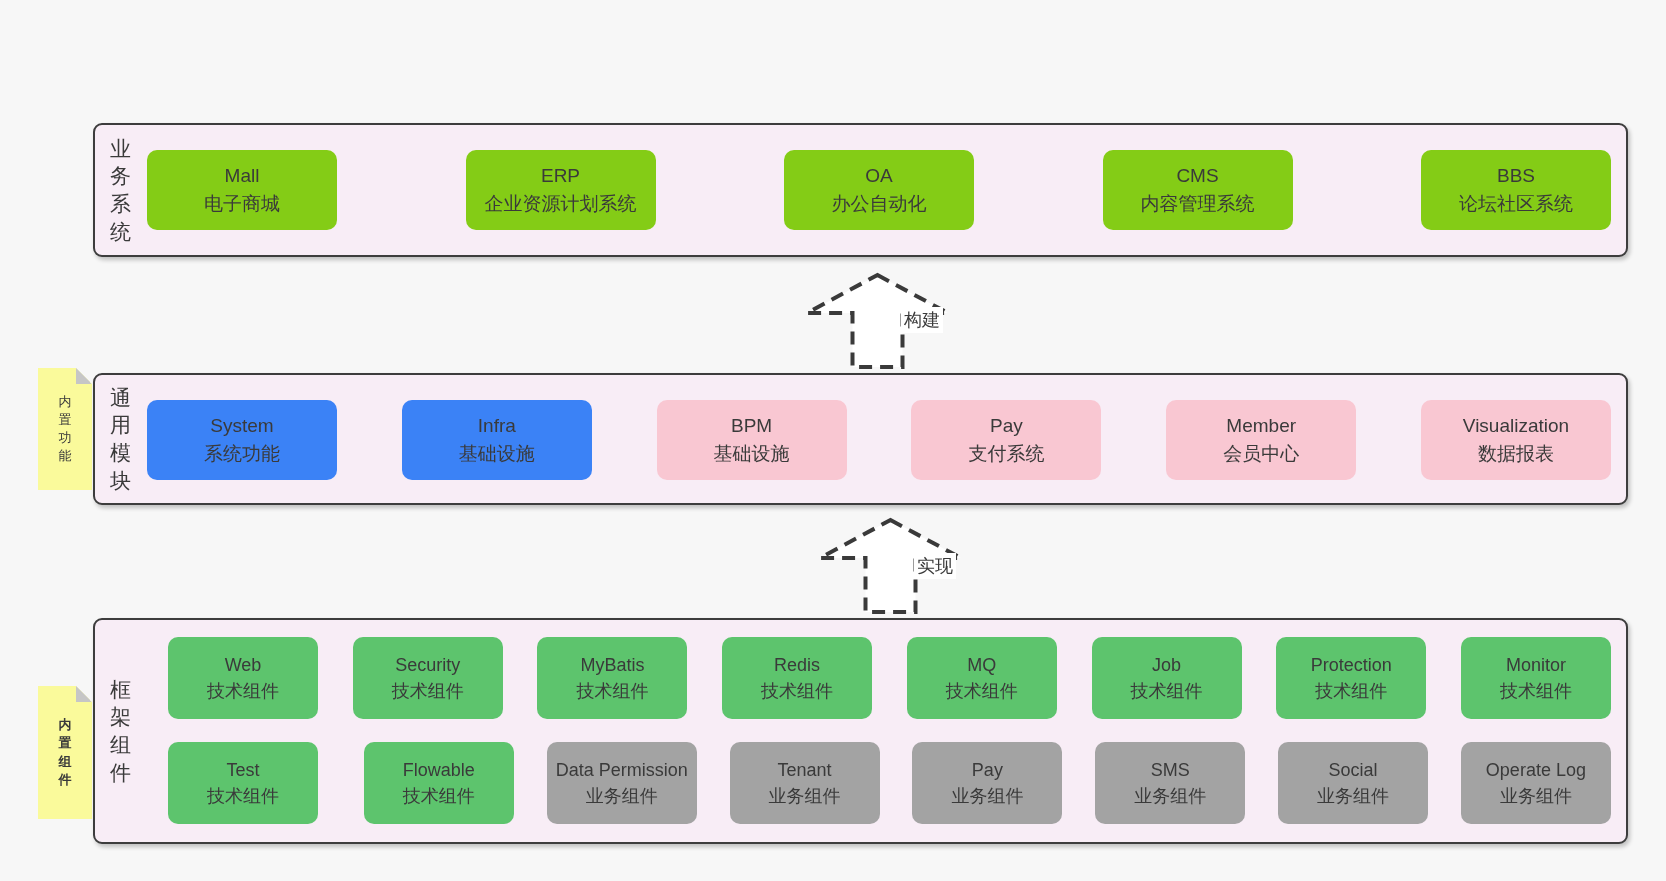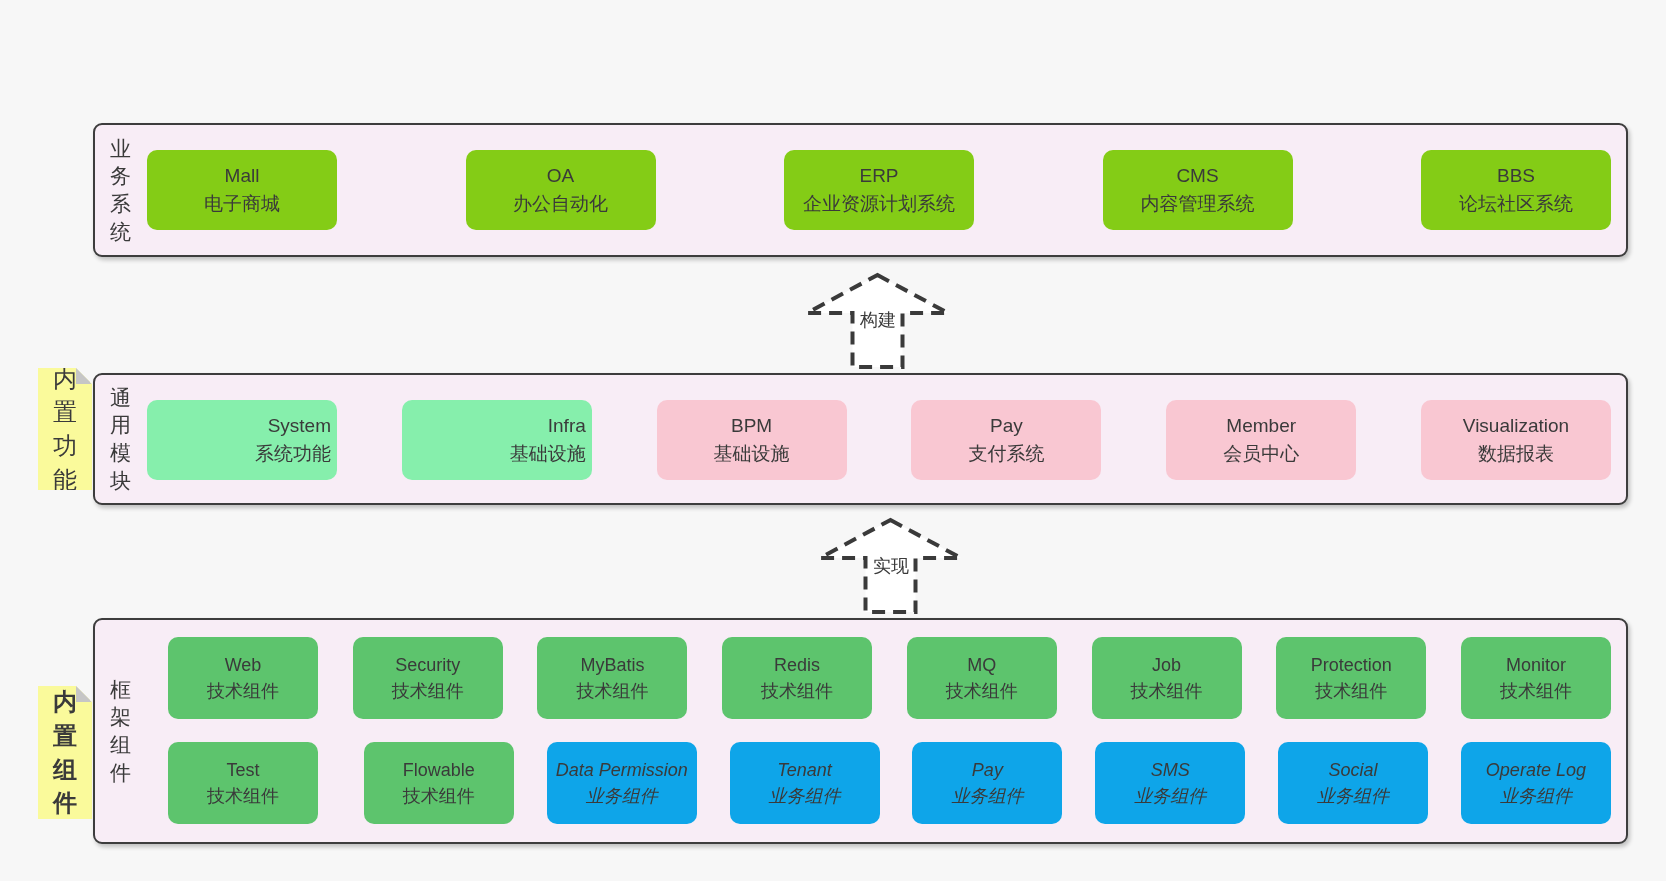--- a/index.html
+++ b/index.html
@@ -35,68 +35,69 @@
   .panel-framework .row{left:60px;}
   .box{
     border-radius:10px;
     display:flex;flex-direction:column;align-items:center;justify-content:center;
     text-align:center;font-size:19px;line-height:1.48;
     padding:2px 6px;box-sizing:border-box;
   }
   .row-6 .box{width:190px;}
   .row-fw1 .box,.row-fw2 .box{width:150px;font-size:18px;line-height:1.45;}
   .blue{background:#84cc16;}
-  .red{background:#86efac;align-items:flex-end;}
+  .red{background:#3b82f6;}
   .pink{background:#f9c7d2;}
   .gdark{background:#5dc46d;margin-left:13px;}
-  .glight{background:#0ea5e9;font-style:italic;}
+  .glight{background:#a3a3a3;}
   .sticky{
     position:absolute;left:38px;width:54px;background:#fafa9b;
     clip-path:polygon(0 0,calc(100% - 16px) 0,100% 16px,100% 100%,0 100%);
     display:flex;align-items:center;justify-content:center;
-    font-size:24px;line-height:1.4;text-align:center;
+    font-size:13px;line-height:1.4;text-align:center;
   }
   .sticky-modules{top:368px;height:122px;}
   .sticky-framework{top:686px;height:133px;font-weight:bold;}
   .sticky .fold{
     position:absolute;top:0;right:0;width:16px;height:16px;
     background:linear-gradient(45deg,#c6c6c6 50%,rgba(0,0,0,0) 50%);
   }
   .sticky .vtext{display:block;width:1.1em;word-break:break-all;}
   .arrow{position:absolute;width:151px;height:100px;}
   .arrow-build{left:802px;top:271px;}
   .arrow-impl{left:815px;top:516px;}
   .arrow svg{display:block;width:100%;height:100%;}
   .arrow-label{
     position:absolute;transform:translateX(-50%);
     background:#ffffff;padding:1px 3px;font-size:18px;line-height:1.35;
     white-space:nowrap;
+    margin-left:44px;
   }
   .arrow-label-build{left:878px;top:307px;}
   .arrow-label-impl{left:891px;top:553px;}
 </style>
 </head>
 <body>
 
 <div class="panel panel-business">
   <div class="vlabel">
     <span>业务系统</span>
   </div>
   <div class="row row-6">
     <div class="box blue">
       <span>Mall</span>
       <span>电子商城</span>
     </div>
     <div class="box blue">
+      <span>ERP</span>
+      <span>企业资源计划系统</span>
+    </div>
+    <div class="box blue">
       <span>OA</span>
       <span>办公自动化</span>
-    </div>
-    <div class="box blue">
-      <span>ERP</span>
-      <span>企业资源计划系统</span>
     </div>
     <div class="box blue">
       <span>CMS</span>
       <span>内容管理系统</span>
     </div>
     <div class="box blue">
       <span>BBS</span>
       <span>论坛社区系统</span>
     </div>
   </div>

